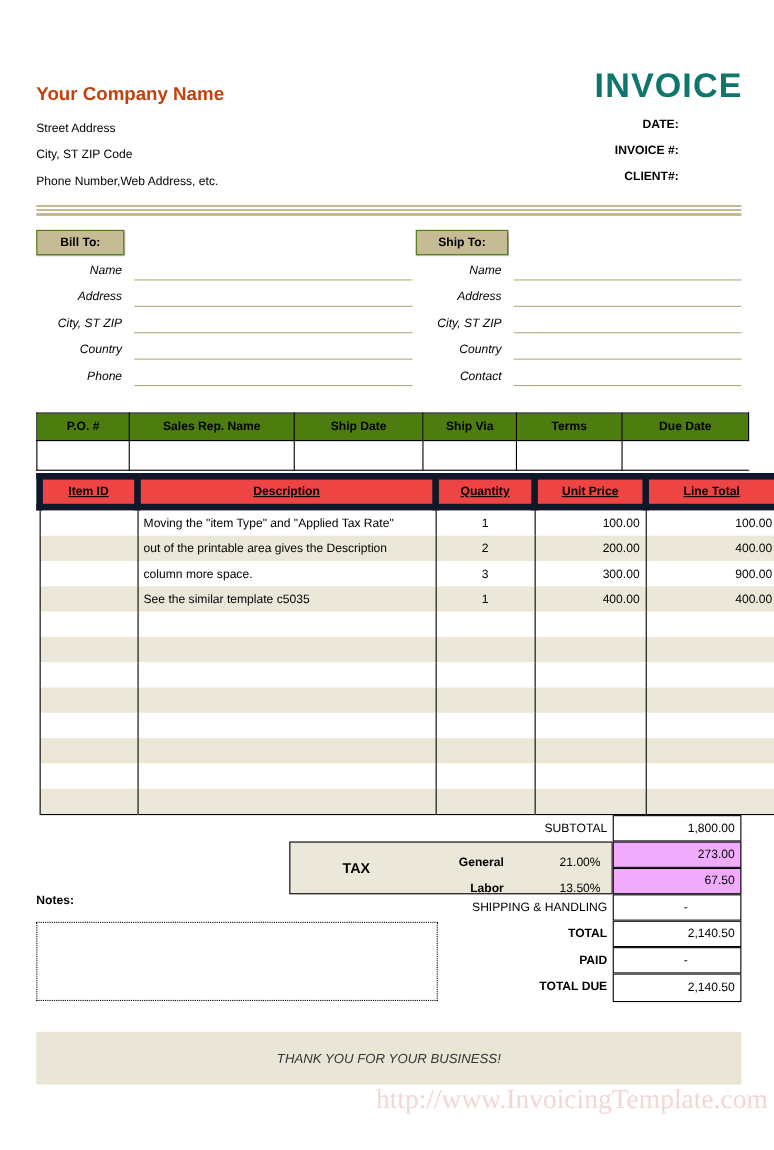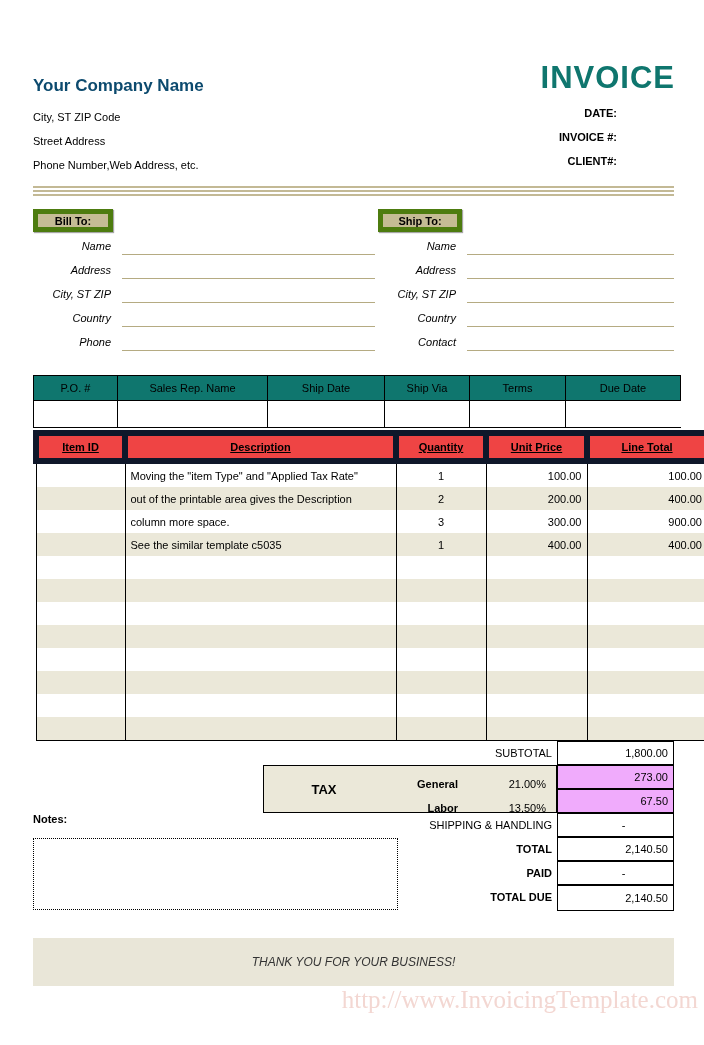--- a/index.html
+++ b/index.html
@@ -1,47 +1,47 @@
 <!DOCTYPE html>
 <html><head>
 <meta charset="utf-8">
 <style>
   html,body{margin:0;padding:0;background:#fff;}
   .page{position:relative;width:704px;height:1045px;background:#ffffff;
         font-family:"Liberation Sans",sans-serif;color:#000;overflow:hidden;}
   .abs{position:absolute;}
 
   
-  .company-name{left:33px;top:76px;font-size:17px;font-weight:bold;color:#0c4a6e;}
+  .company-name{left:33px;top:76px;font-size:17px;font-weight:bold;color:#c2410c;}
   .company-lines{left:33px;top:107px;font-size:11px;}
   .company-lines div{height:24px;line-height:20px;}
   .invoice-title{right:29px;top:60px;font-size:31px;font-weight:bold;color:#0f766e;letter-spacing:1px;}
   .meta-labels{right:87px;top:102px;text-align:right;font-size:11px;font-weight:bold;}
   .meta-labels div{height:24px;line-height:22px;}
 
   .divider{left:33px;top:186px;width:641px;height:11px;
     background:repeating-linear-gradient(180deg,#c3b995 0,#c3b995 2px,#ffffff 2px,#ffffff 4px);}
 
   
-  .addr-btn{top:209px;height:23px;background:#c5bc95;border:5px solid #4d7c0f;
+  .addr-btn{top:209px;height:23px;background:#c5bc95;border:1px solid #4d7c0f;
     box-shadow:1px 1px 1px rgba(0,0,0,.35);
     font-size:11px;font-weight:bold;display:flex;align-items:center;justify-content:center;box-sizing:border-box;}
   .bill-btn{left:33px;width:80px;}
   .ship-btn{left:378px;width:84px;}
   .addr-fields{top:231px;}
   .bill-fields{left:33px;width:342px;}
   .ship-fields{left:378px;width:296px;}
   .f-row{display:flex;height:24px;align-items:flex-end;}
   .f-label{width:78px;text-align:right;font-style:italic;font-size:11px;line-height:17px;padding-right:4px;}
   .f-line{flex:1;border-bottom:1px solid #b5ab82;height:17px;margin-left:7px;}
 
   
   table{border-collapse:collapse;table-layout:fixed;}
   .order-table{left:33px;top:375px;width:641px;}
-  .order-table th{background:#0f766e;border:1px solid #000;height:24px;font-size:11px;font-weight:normal;padding:0;}
+  .order-table th{background:#4d7c0f;border:1px solid #000;height:24px;font-size:11px;font-weight:bold;padding:0;}
   .order-table td{border:1px solid #000;height:26px;padding:0;}
   .order-table td:last-child{border-right:none;}
 
   .items-table{left:33px;top:430px;width:641px;border-bottom:1px solid #000;}
   .items-table th{background:#ef4444;border:6px solid #0f172a;height:22px;font-size:11px;font-weight:bold;padding:0;text-decoration:underline;}
   .items-table td{border-left:1px solid #000;height:23px;font-size:11px;padding:0;vertical-align:middle;}
   .items-table td:last-child{border-right:none;}
   .items-table tr.beige{background:#EBE8D9;}
   td.c-desc{padding-left:5px;text-align:left;}
   td.c-qty{text-align:center;}
@@ -70,22 +70,22 @@
   .watermark{right:6px;top:986px;font-family:"Liberation Serif","DejaVu Serif",serif;
     font-size:25px;color:#F3D7D2;}
 </style>
 </head>
 <body>
 
 <div class="page">
 
   <div class="abs company-name">Your Company Name</div>
   <div class="abs company-lines">
+      <div>Street Address</div>
       <div>City, ST  ZIP Code</div>
-      <div>Street Address</div>
       <div>Phone Number,Web Address, etc.</div>
     </div>
 
   <div class="abs invoice-title">INVOICE</div>
   <div class="abs meta-labels">
       <div>DATE:</div>
       <div>INVOICE #:</div>
       <div>CLIENT#:</div>
     </div>
 

